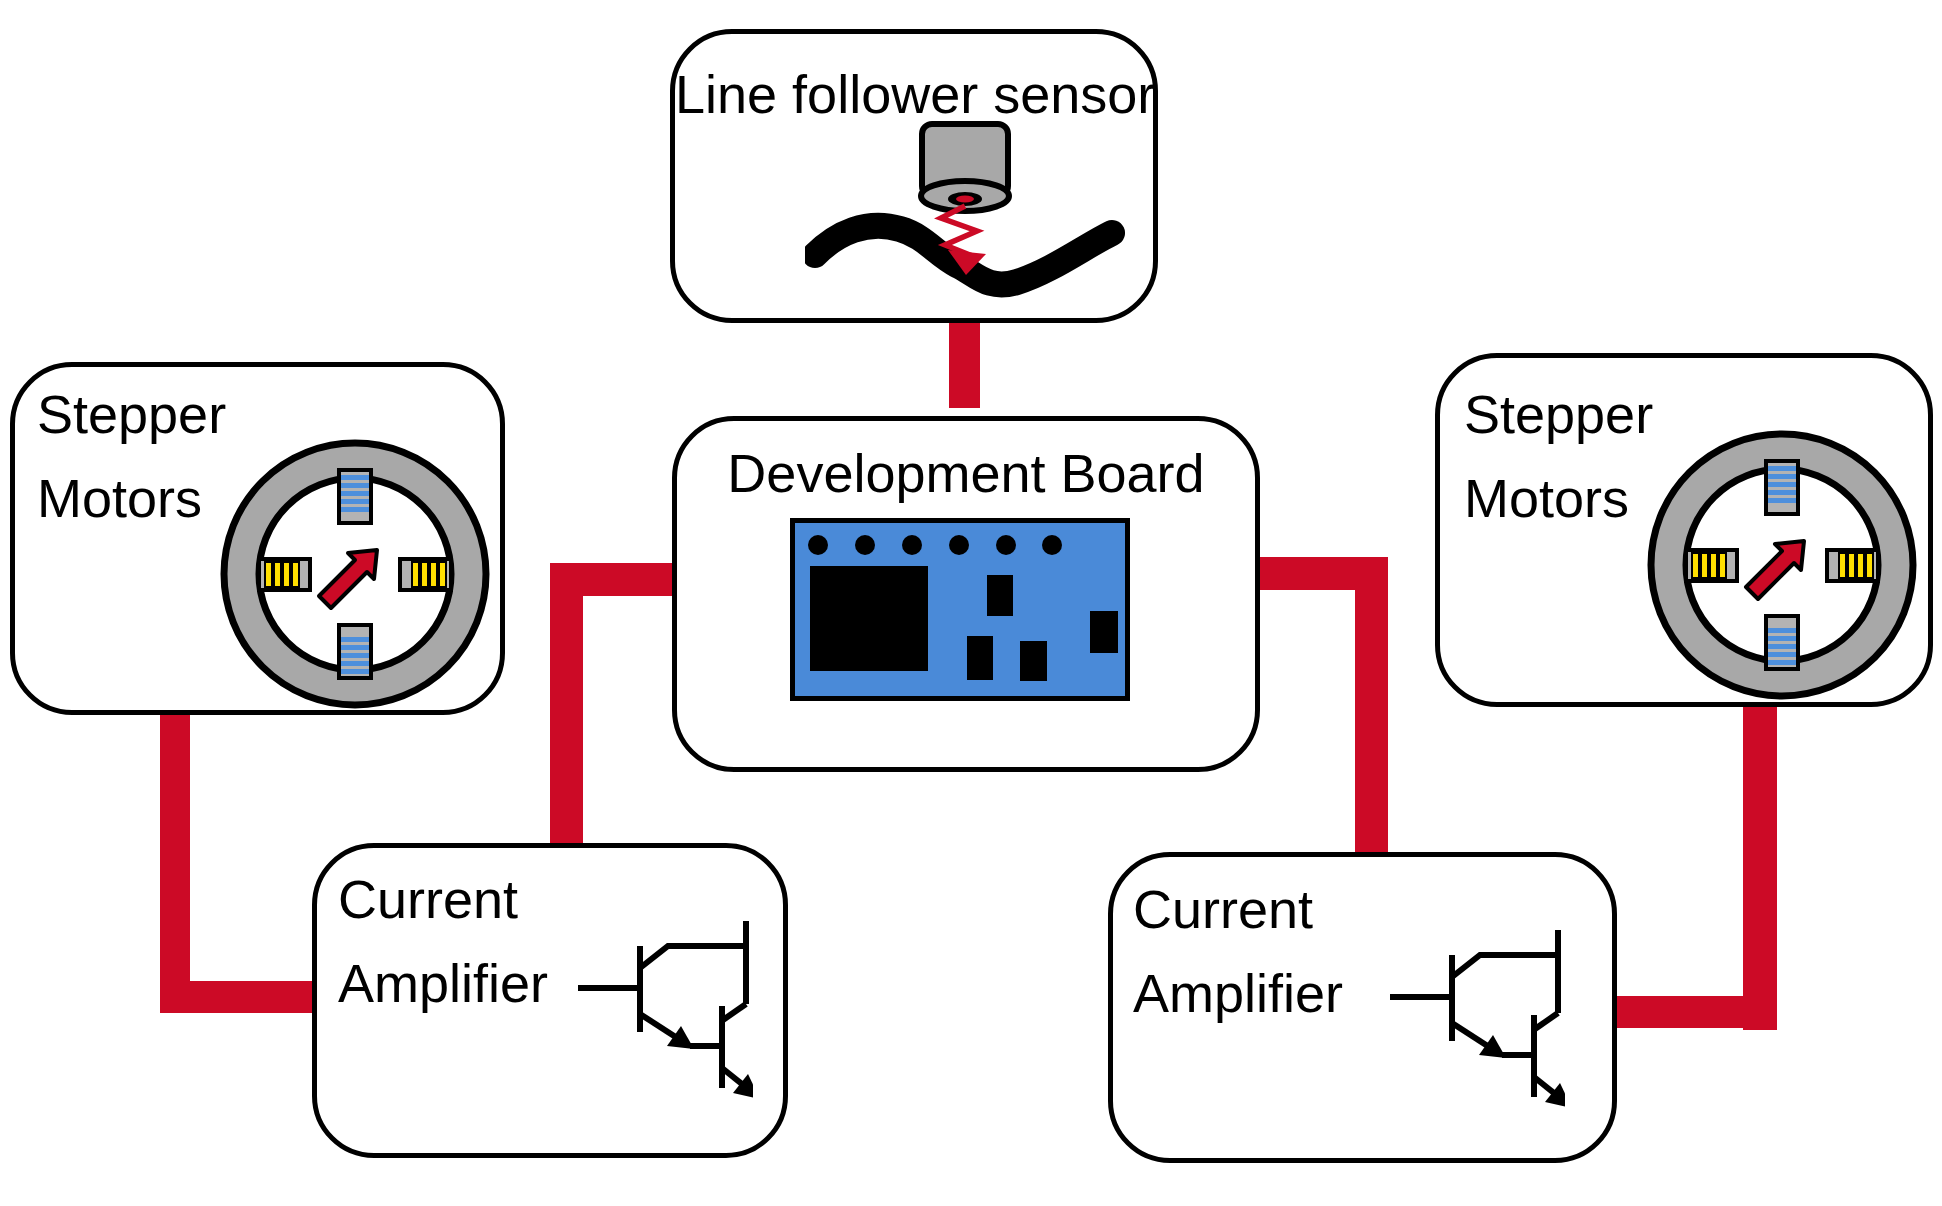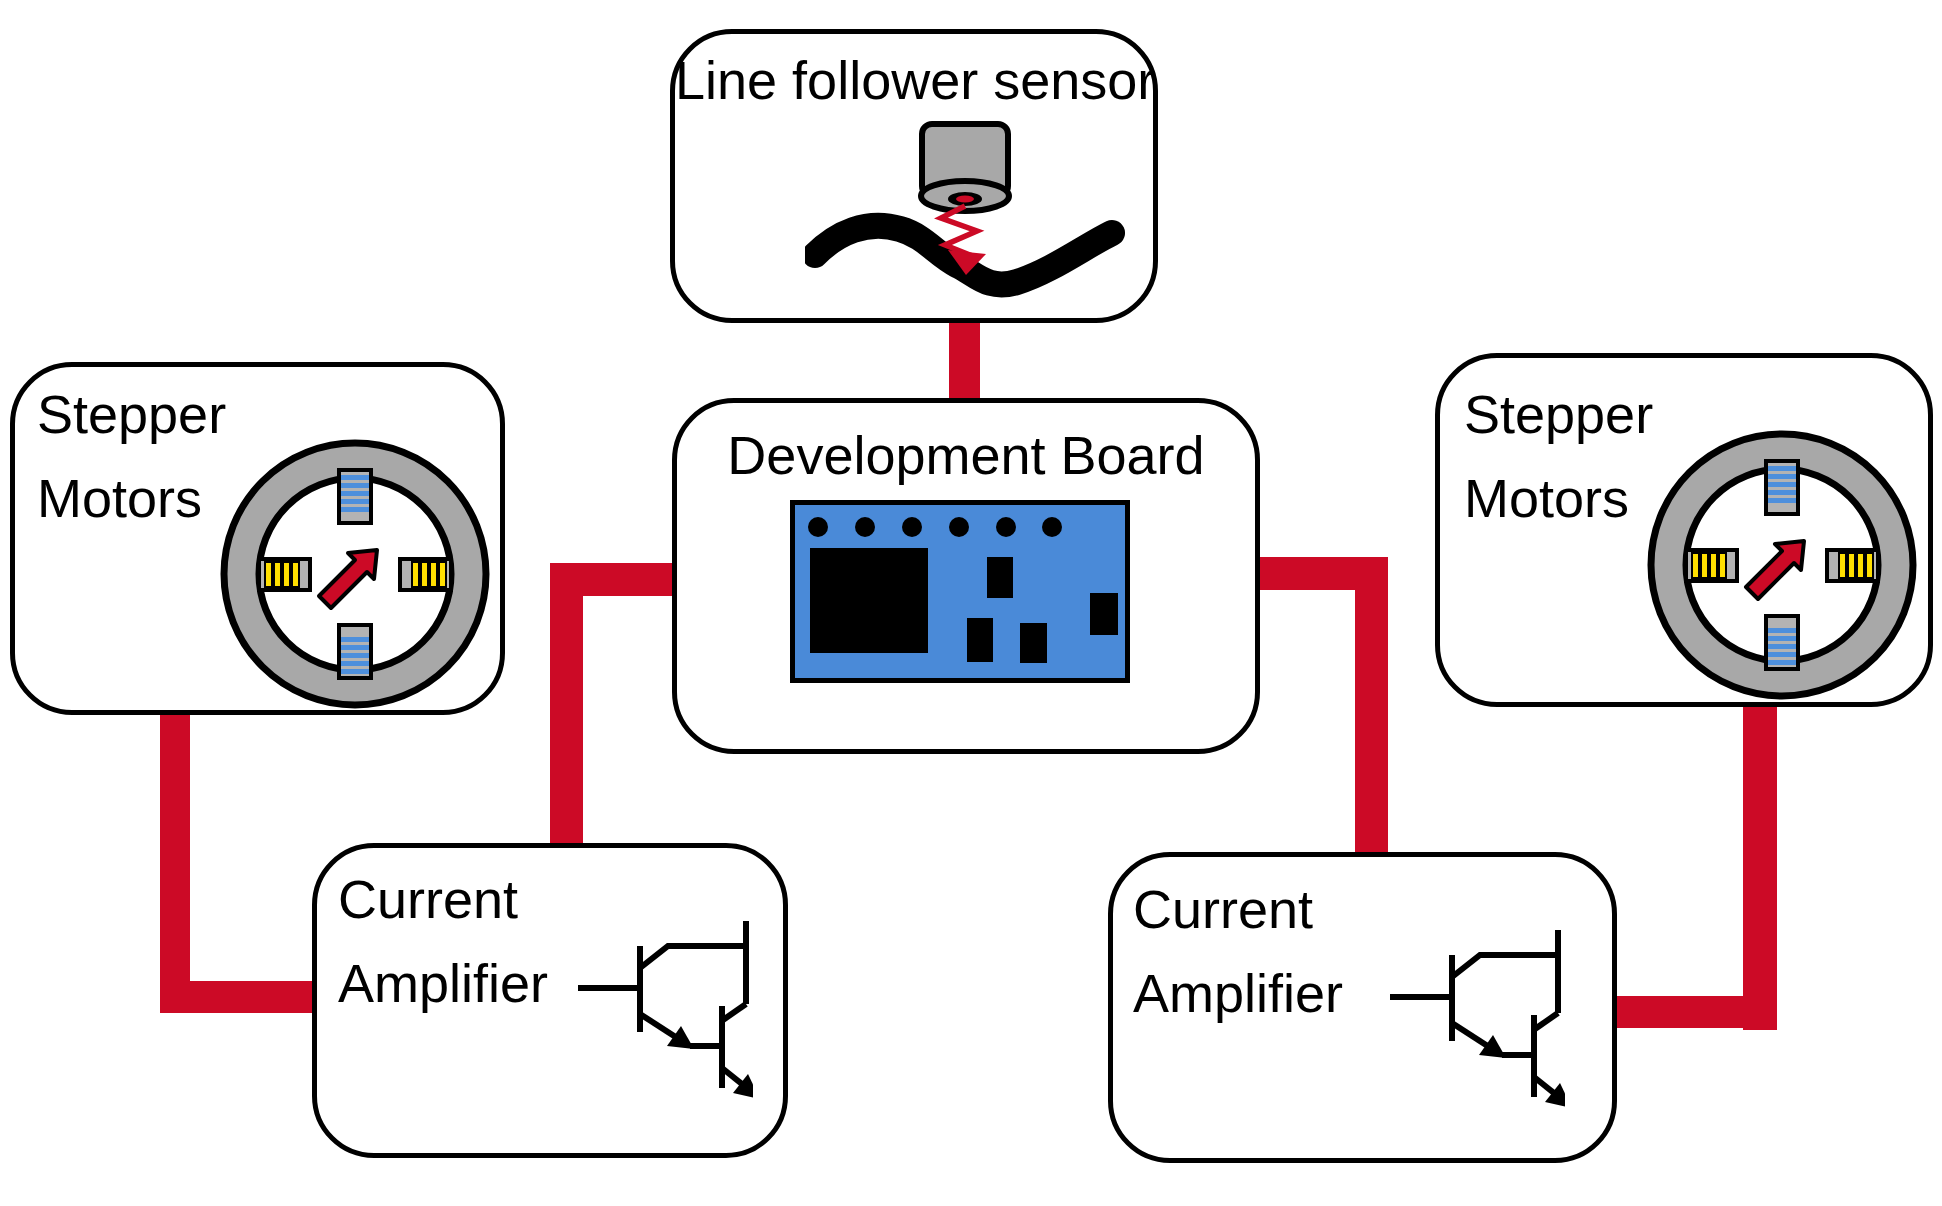--- a/index.html
+++ b/index.html
@@ -77,37 +77,37 @@
     <div class="seg" style="left:1258px;top:557px;width:130px;height:33px;"></div>
     <div class="seg" style="left:1355px;top:557px;width:33px;height:299px;"></div>
   </div>
 
   <div>
     <div class="seg" style="left:1743px;top:703px;width:34px;height:327px;"></div>
     <div class="seg" style="left:1613px;top:996px;width:164px;height:32px;"></div>
   </div>
 
   <div class="node" style="left:670px;top:29px;width:488px;height:294px;">
-    <div class="node-label title-center" style="top:16px;">Line follower sensor</div>
+    <div class="node-label title-center" style="top:30px;">Line follower sensor</div>
     <svg class="node-icon" style="left:130px;top:71px;" width="320" height="210" viewBox="0 0 320 210">
       <path class="wave" d="M 10,150 C 32,128 62,114 95,124 C 120,131 132,150 152,160 C 170,168 182,186 212,177 C 247,166 282,140 307,128"></path>
       <g>
         <rect class="cyl" x="117" y="19" width="86" height="72" rx="10"></rect>
         <ellipse class="cyl" cx="160" cy="91" rx="44" ry="15"></ellipse>
         <ellipse class="lens" cx="160" cy="94" rx="17" ry="7"></ellipse>
         <ellipse class="lens-in" cx="160" cy="94" rx="9" ry="3.5"></ellipse>
       </g>
       <g>
         <polyline class="zig" points="160,101 136,113 172,126 140,140 170,152"></polyline>
         <polygon class="zig-head" points="143,145 181,149 161,170"></polygon>
       </g>
     </svg>
   </div>
 
-  <div class="node" style="left:672px;top:398px;width:588px;height:356px;padding-left:24px;">
+  <div class="node" style="left:672px;top:416px;width:588px;height:356px;padding-left:24px;">
     <div class="node-label title-center" style="top:22px;">Development Board</div>
     <svg class="node-icon" style="left:113px;top:97px;" width="340" height="183" viewBox="0 0 340 183">
       <rect class="boardbg" x="2.5" y="2.5" width="335" height="178"></rect>
       <g>
         <circle class="chip" cx="28" cy="27" r="10"></circle>
         <circle class="chip" cx="75" cy="27" r="10"></circle>
         <circle class="chip" cx="122" cy="27" r="10"></circle>
         <circle class="chip" cx="169" cy="27" r="10"></circle>
         <circle class="chip" cx="216" cy="27" r="10"></circle>
         <circle class="chip" cx="262" cy="27" r="10"></circle>

